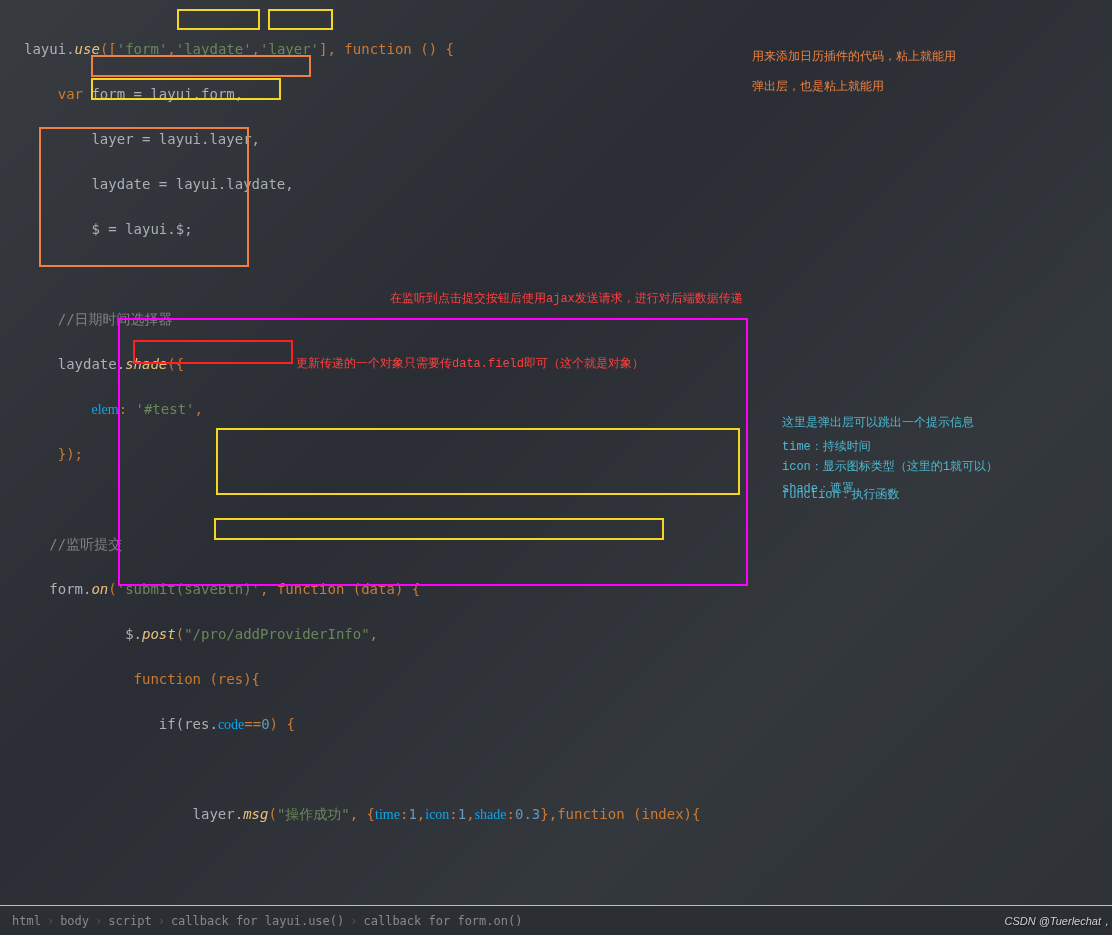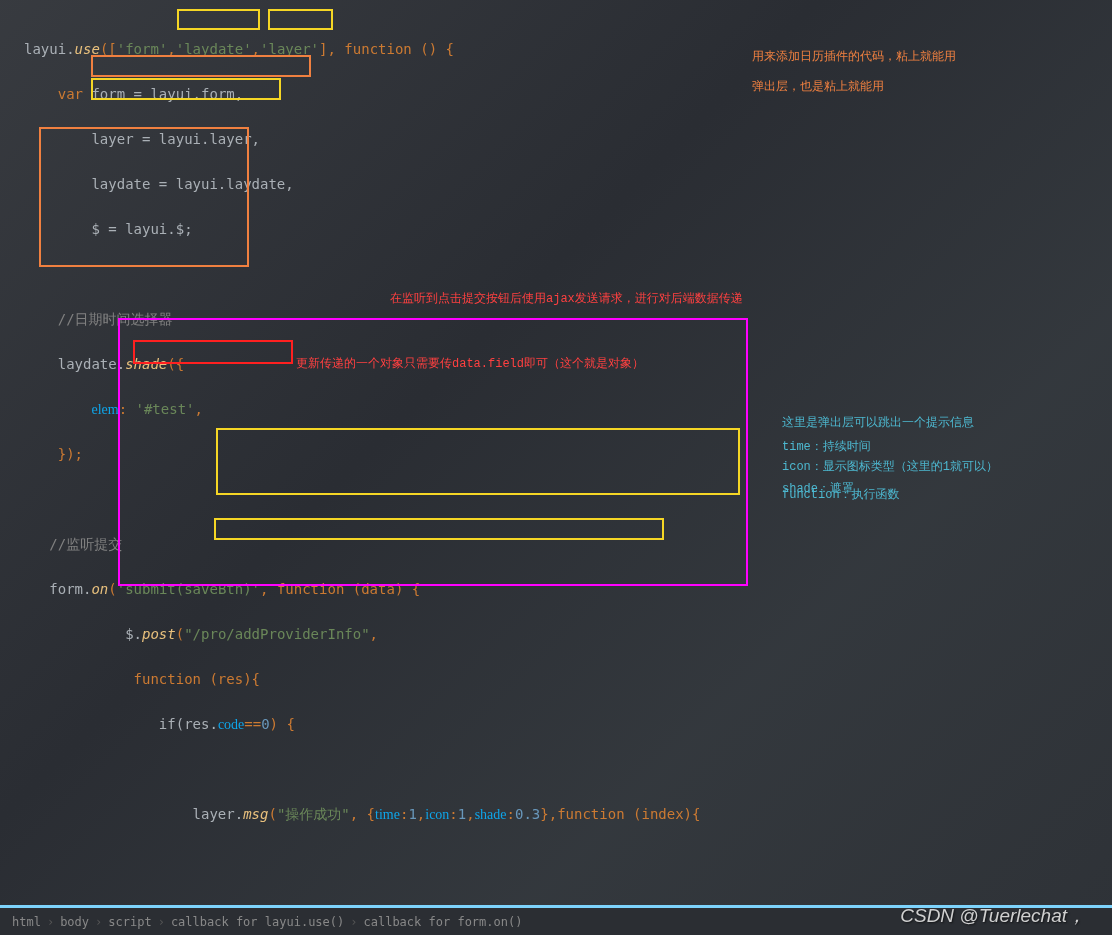--- a/index.html
+++ b/index.html
@@ -56,36 +56,36 @@
 .ann-red { color: #ff4040; }
 .ann-cyan { color: #4db8d0; }
 
 .breadcrumb {
   position: absolute;
   bottom: 0;
   left: 0;
   right: 0;
   height: 30px;
   background: #2b2e33;
-  border-top: 3px solid #7dd3fc;
+  border-top: 1px solid #7dd3fc;
   display: flex;
   align-items: center;
   padding: 0 12px;
   font-size: 12px;
   color: #888;
 }
 .breadcrumb .sep { margin: 0 6px; color: #555; }
 .breadcrumb .crumb { color: #888; }
 
 .watermark {
   position: absolute;
   bottom: 6px;
-  right: 26px;
+  right: 0;
   color: #d0d0d0;
-  font-size: 19px;
+  font-size: 11px;
   font-family: sans-serif;
   font-style: italic;
   text-shadow: 1px 1px 2px rgba(0,0,0,0.6);
 }
 </style>
 </head>
 <body>
 
 <div class="editor-bg"></div>
 

